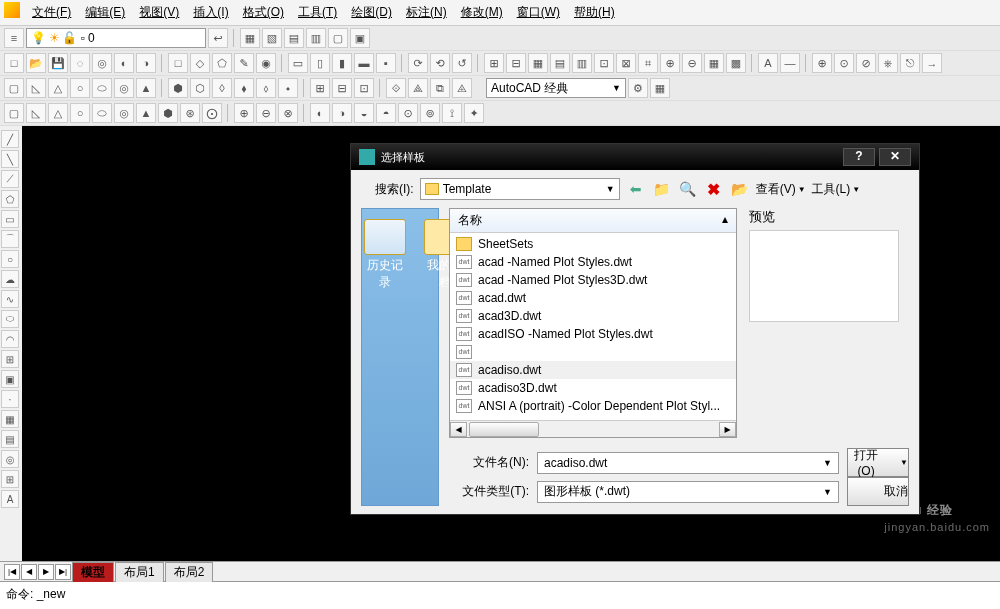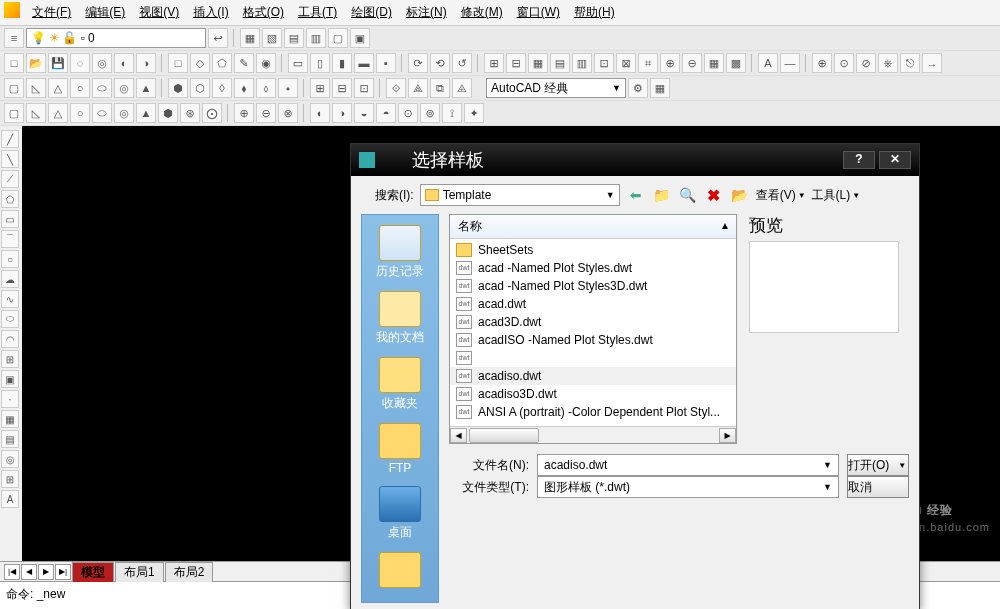--- a/index.html
+++ b/index.html
@@ -33,36 +33,36 @@
 .tab { padding: 1px 8px; border: 1px solid #999; border-bottom: none; background: #e8e8e8; margin-right: 1px; }
 .tab.active { background: #b91c1c; font-weight: bold; }
 
 
 .cmdline { background: #fff; border-top: 1px solid #999; padding: 4px 6px; height: 32px; font-family: "SimSun", monospace; }
 
 
 .dialog { position: absolute; left: 350px; top: 143px; width: 570px; background: #f0f0f0; border: 1px solid #333; box-shadow: 0 0 10px rgba(0,0,0,0.5); }
 .dialog-titlebar { background: linear-gradient(#2a2a2a,#000); color: #fff; padding: 4px 8px; display: flex; align-items: center; }
 .dialog-titlebar .title-icon { width: 16px; height: 16px; background: #3aa; margin-right: 6px; }
-.dialog-titlebar .title-text { flex: 1; font-size: 18px; margin-left: 31px; }
+.dialog-titlebar .title-text { flex: 1; font-size: 11px; }
 .dialog-titlebar .win-btn { width: 32px; height: 18px; background: #333; color: #fff; text-align: center; font-weight: bold; margin-left: 4px; border: 1px solid #555; }
 
 .dialog-toolbar { padding: 8px 24px 4px; display: flex; align-items: center; gap: 6px; }
 .dialog-toolbar label { font-size: 12px; }
 .path-combo { flex: 1; border: 1px solid #999; background: #fff; height: 22px; display: flex; align-items: center; padding: 0 4px; font-family: "SimSun", monospace; max-width: 200px; }
 .path-combo .folder-mini { width: 14px; height: 12px; background: #ffd76a; border: 1px solid #c9a227; margin-right: 4px; }
 .dtb-icon { width: 20px; height: 20px; display: inline-flex; align-items: center; justify-content: center; font-size: 14px; }
 .dtb-back { color: #4a8; }
 .dtb-x { color: #d00; font-weight: bold; font-size: 16px; }
 .dtb-menu { display: flex; align-items: center; gap: 2px; }
 .dtb-menu .caret { font-size: 8px; }
 
 .dialog-body { display: flex; padding: 4px 10px 8px; gap: 10px; }
 
-.places-bar { width: 78px; background: linear-gradient(#8abfe8,#6fa8d8); display: flex; flex-direction: column; align-items: flex-end; padding: 6px 2px; gap: 1px; border: 1px solid #6699cc; }
+.places-bar { width: 78px; background: linear-gradient(#8abfe8,#6fa8d8); display: flex; flex-direction: row; align-items: flex-start; padding: 6px 2px; gap: 18px; border: 1px solid #6699cc; }
 .place { text-align: center; color: #fff; font-size: 11px; padding: 4px 0 6px; width: 100%; }
 .place-icon { width: 42px; height: 36px; margin: 0 auto 2px; background: #ffd76a; border: 1px solid #c9a227; border-radius: 3px; display: flex; align-items: center; justify-content: center; font-size: 20px; }
 .place-icon.history { background: linear-gradient(#eef5fb,#cfe3f5); }
 .place-icon.docs { background: #ffe9a6; }
 .place-icon.fav { background: #ffe080; }
 .place-icon.ftp { background: #ffd76a; }
 .place-icon.desktop { background: linear-gradient(#6ab0e8,#2a6fb0); border-color: #2a6fb0; }
 .place-icon.more { background: #ffd76a; }
 
 .file-section { flex: 1; display: flex; flex-direction: column; }
@@ -73,29 +73,29 @@
 .file-item { display: flex; align-items: center; padding: 2px 6px; gap: 6px; font-size: 12px; white-space: nowrap; }
 .file-item.selected { background: #f0f0f0; }
 .file-icon { width: 16px; height: 14px; display: inline-block; }
 .file-icon.folder { background: #ffd76a; border: 1px solid #c9a227; }
 .file-icon.dwt { background: #fff; border: 1px solid #999; font-size: 7px; text-align: center; line-height: 12px; color: #666; }
 .hscroll-track { height: 17px; border-top: 1px solid #ccc; background: #f0f0f0; position: relative; display: flex; align-items: center; }
 .hscroll-btn { width: 17px; height: 15px; background: linear-gradient(#fefefe,#e0e0e0); border: 1px solid #aaa; display: flex; align-items: center; justify-content: center; font-size: 8px; }
 .hscroll-thumb { width: 70px; height: 15px; background: linear-gradient(#fefefe,#d8d8d8); border: 1px solid #aaa; border-radius: 2px; margin-left: 2px; }
 
 .preview-pane { width: 160px; }
-.preview-pane h4 { font-size: 17px; font-weight: normal; margin-bottom: 4px; }
+.preview-pane h4 { font-size: 13px; font-weight: normal; margin-bottom: 4px; }
 .preview-box { width: 150px; height: 92px; border: 1px solid #ccc; background: #fff; }
 
 .file-inputs { margin-top: 10px; }
 .file-input-row { display: flex; align-items: center; gap: 8px; }
 .file-input-row label { width: 80px; text-align: right; font-size: 12px; }
 .file-input-row .combo { flex: 1; border: 1px solid #999; background: #fff; height: 22px; padding: 0 6px; font-family: "SimSun", monospace; display: flex; align-items: center; justify-content: space-between; max-width: 310px; }
 .file-input-row .combo .caret { font-size: 9px; }
-.dlg-btn { width: 62px; height: 22px; border: 1px solid #888; background: linear-gradient(#fefefe,#e0e0e0); text-align: center; font-size: 12px; display: flex; align-items: center; justify-content: flex-start; gap: 9px; }
+.dlg-btn { width: 62px; height: 29px; border: 1px solid #888; background: linear-gradient(#fefefe,#e0e0e0); text-align: center; font-size: 12px; display: flex; align-items: center; justify-content: flex-end; gap: 16px; }
 .dlg-btn .caret { font-size: 8px; }
 
 
 .watermark { position: absolute; right: 10px; bottom: 28px; color: rgba(255,255,255,0.55); font-size: 30px; font-weight: bold; font-family: Arial; letter-spacing: 1px; pointer-events: none; }
 .watermark .sub { display: block; font-size: 11px; font-weight: normal; text-align: right; color: rgba(255,255,255,0.4); }
 </style>
 </head>
 <body>
 
 <div class="menubar">

